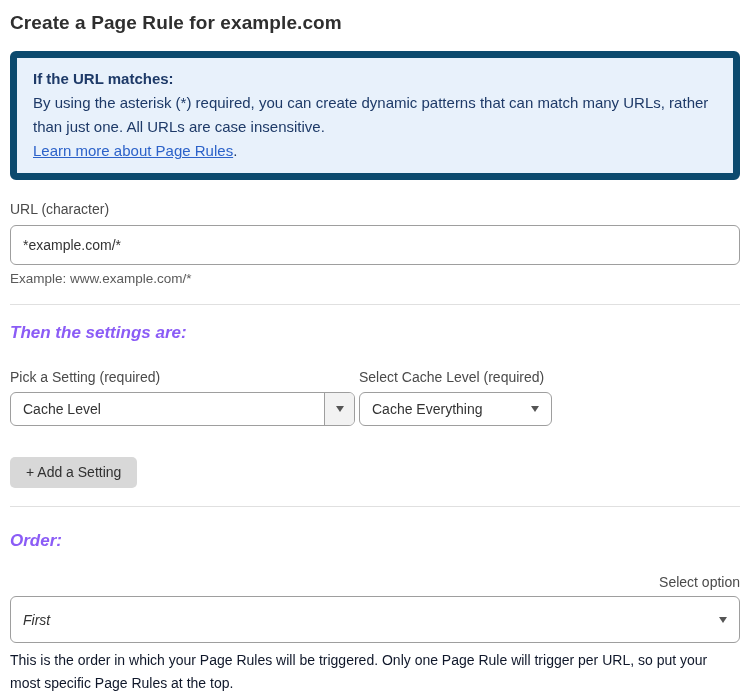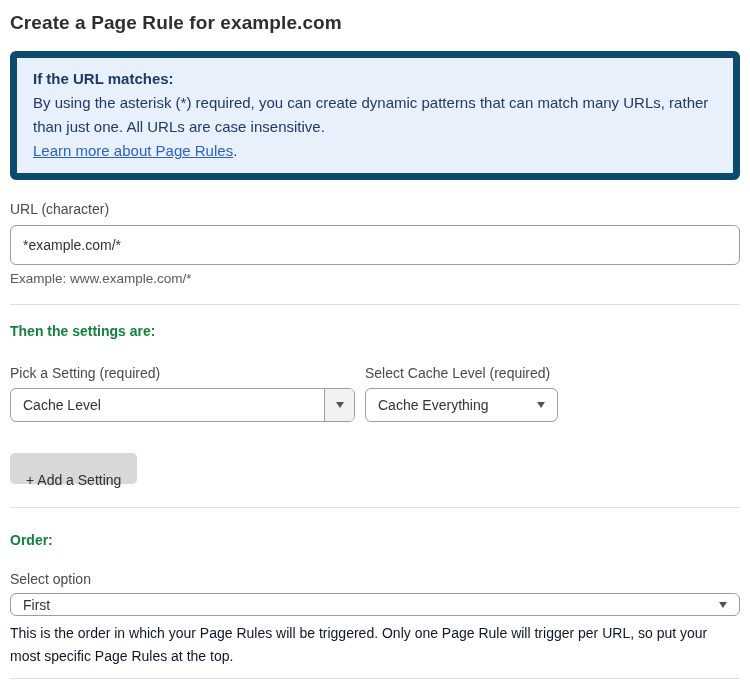--- a/index.html
+++ b/index.html
@@ -58,28 +58,29 @@
     font-size: 13.5px;
     color: #5a5a5a;
     margin-top: 6px;
   }
   .divider {
     border: none;
     border-top: 1px solid #e0e0e0;
     margin: 18px 0 0 0;
   }
   .section-heading {
-    font-size: 14px;
+    font-size: 17px;
     font-weight: 700;
-    color: #15803d;
+    color: #8b5cf6;
     margin-top: 18px;
+    font-style: italic;
   }
   .settings-row {
     display: flex;
-    gap: 10px;
+    gap: 4px;
     margin-top: 26px;
   }
   .settings-col-1 { width: 345px; }
   .settings-col-2 { width: 193px; }
   .settings-col .col-label {
     font-size: 14px;
     color: #4a4a4a;
     margin-bottom: 7px;
   }
   .dropdown {
@@ -116,33 +117,33 @@
   .caret {
     width: 0; height: 0;
     border-left: 4.5px solid transparent;
     border-right: 4.5px solid transparent;
     border-top: 6px solid #555555;
   }
   .btn {
     display: inline-block;
     height: 31px;
     line-height: 31px;
-    padding: 12px 16px;
+    padding: 0 16px;
     border: none;
     border-radius: 5px;
     font-size: 14px;
     font-family: "Liberation Sans", sans-serif;
     cursor: pointer;
   }
   .btn-gray { background: #d8d8d8; color: #303030; }
   .btn-blue { background: #0d6ff1; color: #ffffff; }
   .add-setting-btn { margin-top: 31px; }
   .order-heading { margin-top: 24px; }
-  .order-label { margin-top: 23px; margin-bottom: 6px; font-size: 14px; color: #4a4a4a; }
-  .order-select { height: 23px; }
+  .order-label { margin-top: 23px; margin-bottom: 6px; font-size: 14px; color: #4a4a4a; text-align: right; }
+  .order-select { height: 47px; font-style: italic; }
   .order-helper {
     font-size: 14px;
     color: #0f172a;
     line-height: 23px;
     margin-top: 6px;
   }
   .footer-divider { margin-top: 10px; }
   .footer-buttons {
     display: flex;
     gap: 12px;

